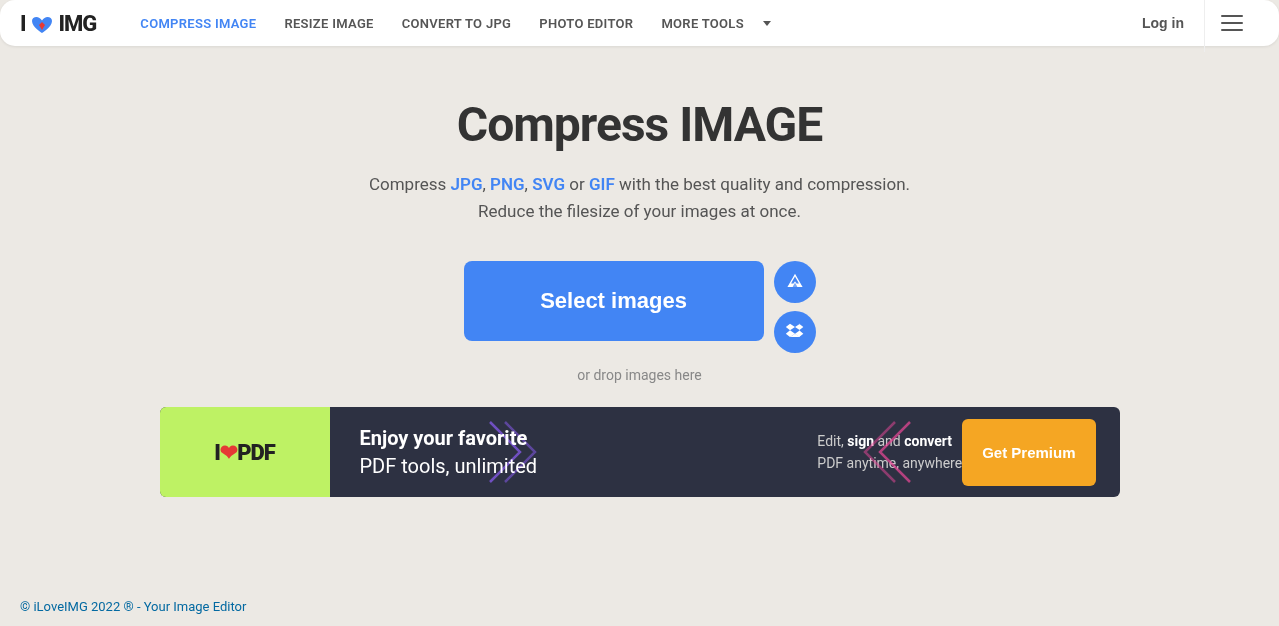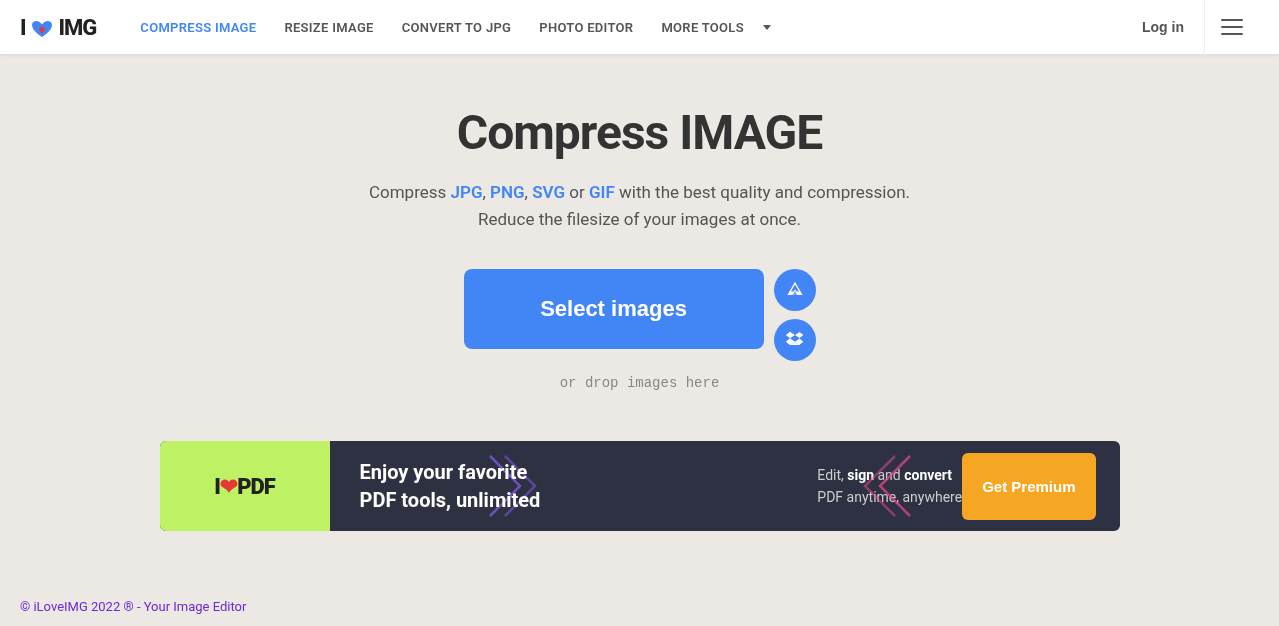--- a/index.html
+++ b/index.html
@@ -3,23 +3,24 @@
   <meta charset="utf-8">
   <style>
     * { margin: 0; padding: 0; box-sizing: border-box; }
     body { font-family: -apple-system, BlinkMacSystemFont, 'Segoe UI', Roboto, sans-serif; background: #ece9e4; min-height: 626px; }
 
     
     .navbar {
       background: #fff;
       display: flex;
       align-items: center;
-      height: 54px;
+      height: 46px;
       padding: 0 20px;
       box-shadow: 0 1px 3px rgba(0,0,0,0.08);
+      border-radius: 15px;
     }
     .navbar-logo {
       display: flex;
       align-items: center;
       margin-right: 30px;
       text-decoration: none;
     }
     .logo-text {
       font-size: 22px;
       font-weight: 800;
@@ -153,22 +154,21 @@
       cursor: pointer;
       display: flex;
       align-items: center;
       justify-content: center;
     }
     .cloud-btn svg { fill: #fff; }
 
     .drop-text {
       font-size: 14px;
       color: #888;
-      margin-bottom: 50px;
-      font-family: Liberation Mono, monospace;
+      margin-bottom: 24px;
     }
 
     
     .ad-banner {
       width: 960px;
       max-width: 100%;
       height: 90px;
       background: #2d3142;
       border-radius: 6px;
       display: flex;
@@ -213,21 +213,21 @@
 
     
     .footer {
       position: fixed;
       bottom: 0;
       left: 0;
       right: 0;
       background: #ece9e4;
       padding: 12px 20px;
       font-size: 13px;
-      color: #6d28d9;
+      color: #0369a1;
     }
 
     .chevron-down {
       display: inline-block;
       width: 0;
       height: 0;
       border-left: 4px solid transparent;
       border-right: 4px solid transparent;
       border-top: 5px solid #555;
       margin-left: 3px;
@@ -313,21 +313,21 @@
     </svg>
 
     <div class="ad-logo-section">
       <span style="font-size:22px;font-weight:900;color:#222;letter-spacing:-1px;">
         I<span style="color:#e53935;font-size:22px;">❤</span>PDF
       </span>
     </div>
 
     <div class="ad-content" style="padding:0 30px;flex:1;">
       <div style="font-size:20px;font-weight:700;color:#fff;line-height:1.4;">Enjoy your favorite</div>
-      <div style="font-size:20px;font-weight:700;color:#fff;line-height:1.4;">PDF tools, unlimited</div>
+      <div style="font-size:20px;font-weight:400;color:#fff;line-height:1.4;">PDF tools, unlimited</div>
     </div>
 
     <div style="padding:0 24px;display:flex;align-items:center;">
       <div style="font-size:14px;color:#ccc;line-height:1.6;">
         <span>Edit, </span><strong style="color:#fff;">sign</strong><span> and </span><strong style="color:#fff;">convert</strong><br>
         <span>PDF anytime, anywhere</span>
       </div>
       <button class="btn-premium">Get Premium</button>
     </div>
   </div>

